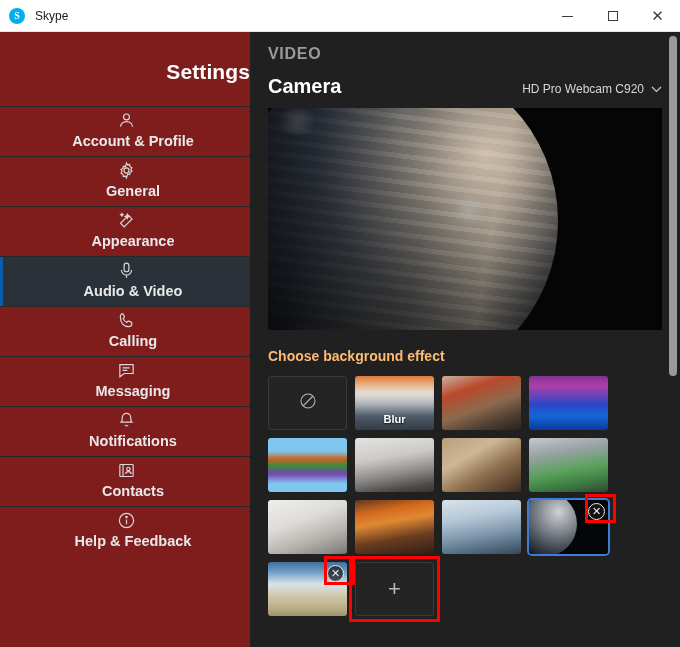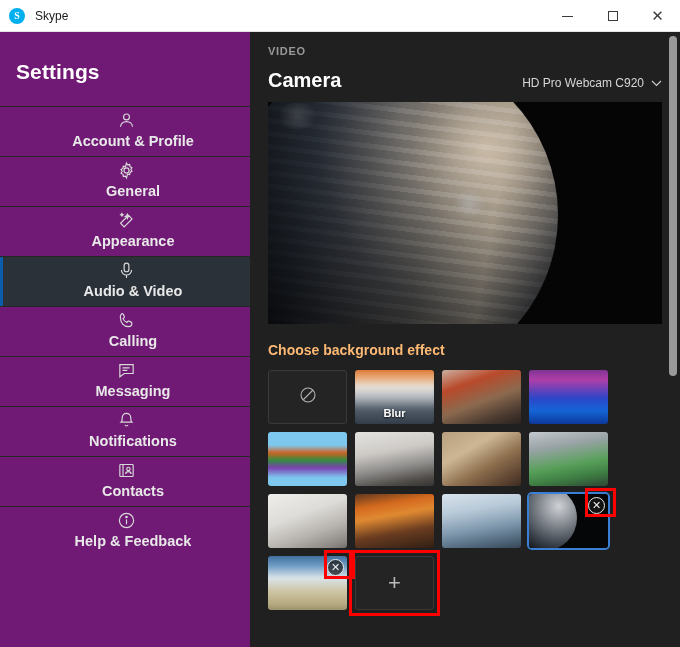--- a/index.html
+++ b/index.html
@@ -32,22 +32,23 @@
   }
   .glyph-min { width: 11px; height: 1px; background: #3b3b3b; }
   .glyph-max { width: 10px; height: 10px; border: 1px solid #3b3b3b; }
   .glyph-close { font-size: 15px; line-height: 1; font-family: "DejaVu Sans", sans-serif; }
 
   
   .app { display: flex; height: 615px; }
 
   
   .sidebar {
-    width: 250px; background: #701a75; flex-shrink: 0;
+    width: 250px; background: #7f1d1d; flex-shrink: 0;
     position: relative;
+    text-align: right;
   }
   .settings-title {
     color: #ffffff; font-size: 21px; font-weight: bold;
     padding: 28px 0 22px 16px; letter-spacing: .1px;
   }
   .nav-item {
     height: 50px; display: flex; align-items: center;
     padding-left: 16px; color: #e8e8e8; font-size: 14.5px;
     font-weight: bold; border-top: 1px solid #262626;
     position: relative; cursor: pointer; flex-direction: column;
@@ -63,21 +64,21 @@
     color: #d8d8d8; flex-shrink: 0;
   }
   .nav-ico svg { display: block; }
 
   
   .content {
     flex: 1; background: #202020; position: relative;
     overflow: hidden; padding: 0 18px 0 18px;
   }
   .sec-label {
-    color: #9a9a9a; font-size: 11px; font-weight: bold;
+    color: #9a9a9a; font-size: 16px; font-weight: bold;
     letter-spacing: .7px; padding: 13px 0 0 0;
   }
   .camera-row {
     display: flex; align-items: baseline; justify-content: space-between;
     padding: 12px 0 10px 0;
   }
   .camera-label { color: #ffffff; font-size: 20px; font-weight: bold; }
   .camera-select {
     color: #d6d6d6; font-size: 12px; display: flex;
     align-items: center; gap: 7px; cursor: pointer;

